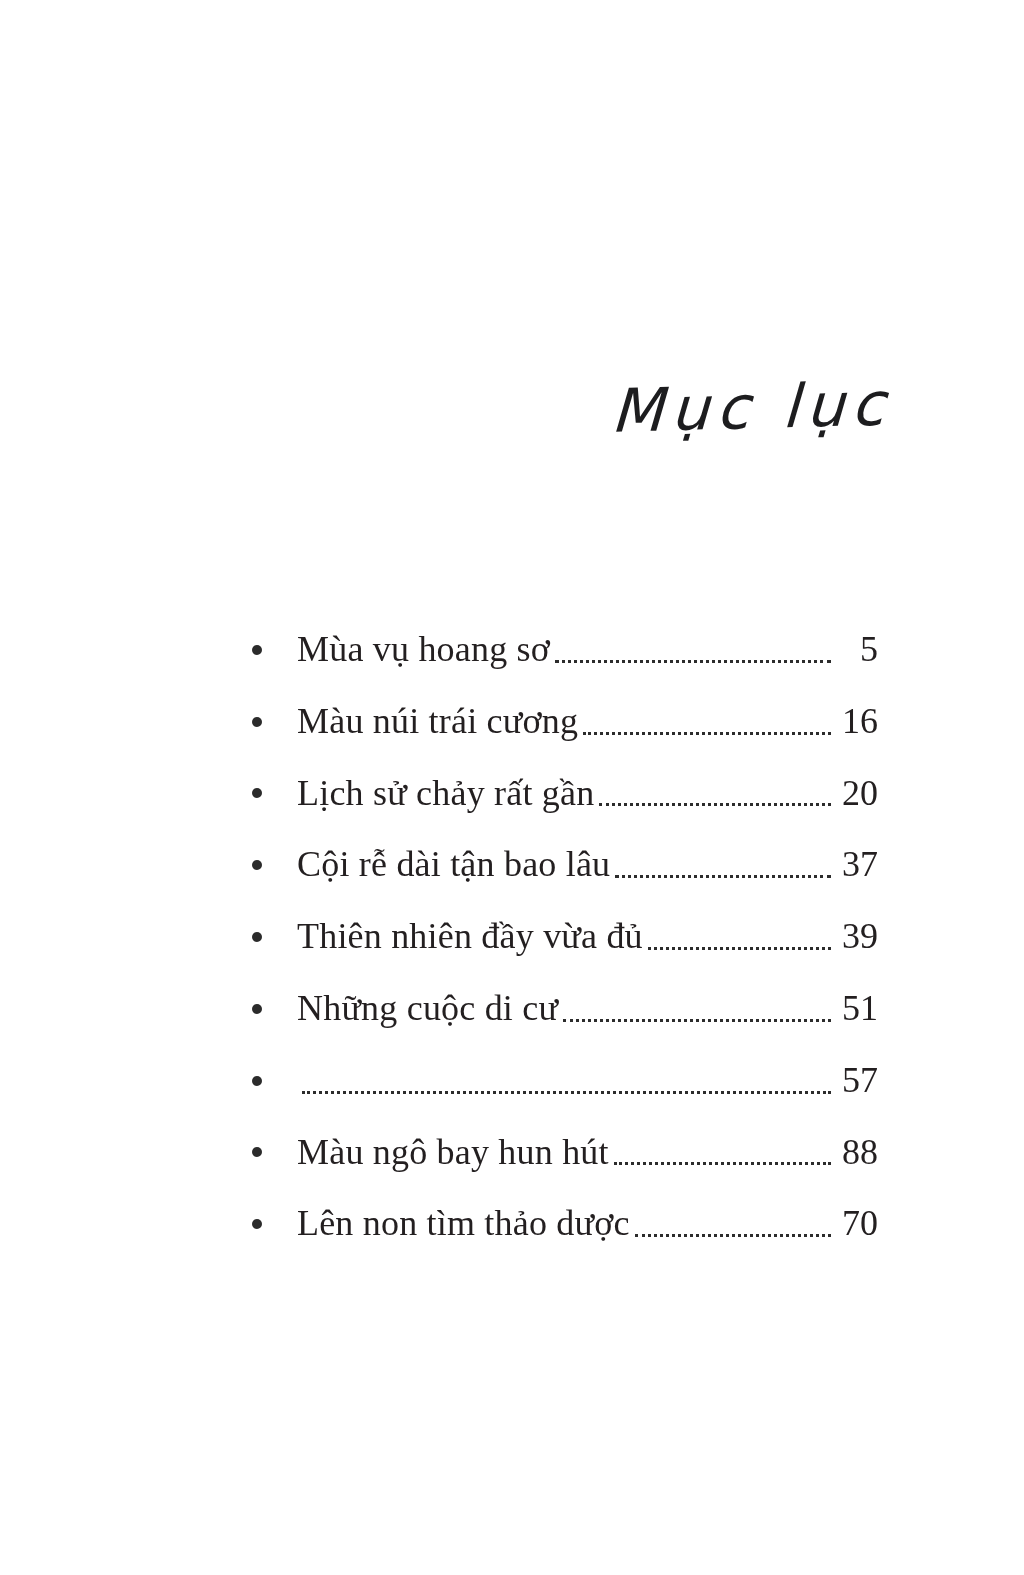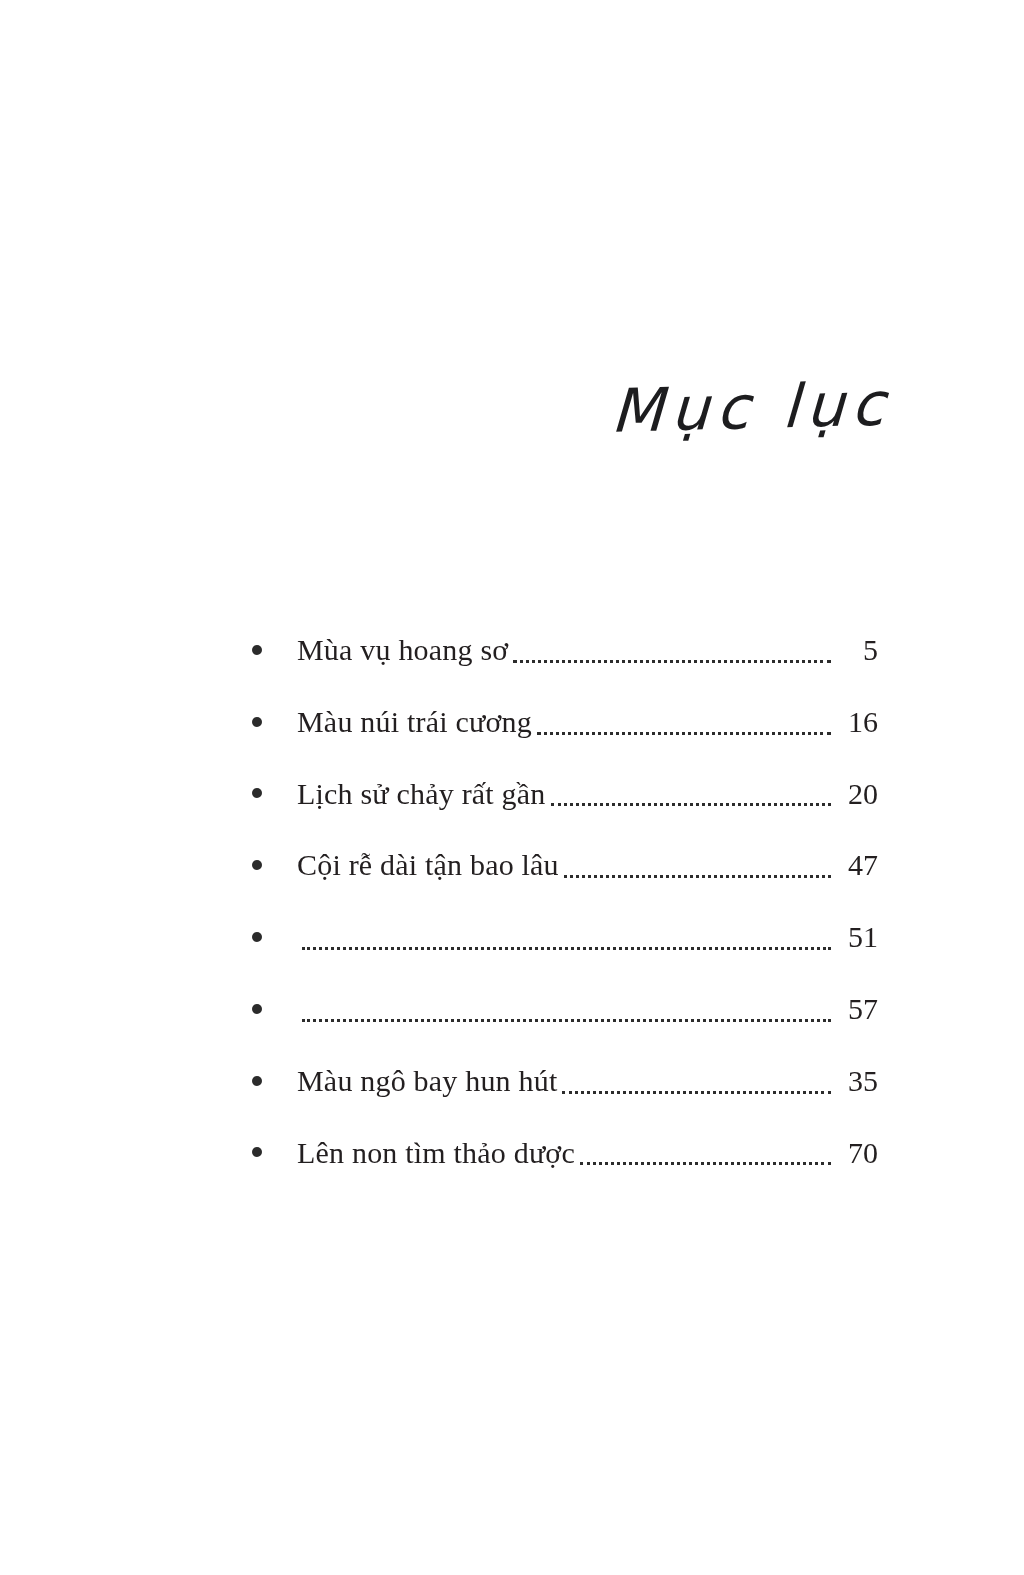--- a/index.html
+++ b/index.html
@@ -33,21 +33,21 @@
     position: absolute;
     left: 245px;
     top: 614px;
     width: 633px;
   }
   .toc-row {
     display: flex;
     align-items: flex-start;
     height: 71.8px;
     line-height: 71.8px;
-    font-size: 30px;
+    font-size: 36px;
     white-space: nowrap;
     font-family: Liberation Serif, serif;
   }
   .bullet {
     align-self: center;
     flex: 0 0 auto;
     width: 10px;
     height: 10px;
     margin-left: 7px;
     margin-right: 35px;
@@ -96,43 +96,50 @@
     <span class="bullet"></span>
     <span class="toc-label">Lịch sử chảy rất gần</span>
     <span class="leader"></span>
     <span class="page-num">20</span>
   </div>
 
   <div class="toc-row">
     <span class="bullet"></span>
     <span class="toc-label">Cội rễ dài tận bao lâu</span>
     <span class="leader"></span>
-    <span class="page-num">47</span>
+    <span class="page-num">37</span>
   </div>
-
-
 
 
   <div class="toc-row">
     <span class="bullet"></span>
+    <span class="toc-label">Thiên nhiên đầy vừa đủ</span>
+    <span class="leader"></span>
+    <span class="page-num">39</span>
+  </div>
+
+
+  <div class="toc-row">
+    <span class="bullet"></span>
+    <span class="toc-label">Những cuộc di cư</span>
     <span class="leader"></span>
     <span class="page-num">51</span>
   </div>
 
   <div class="toc-row">
     <span class="bullet"></span>
     <span class="leader"></span>
     <span class="page-num">57</span>
   </div>
 
   <div class="toc-row">
     <span class="bullet"></span>
     <span class="toc-label">Màu ngô bay hun hút</span>
     <span class="leader"></span>
-    <span class="page-num">35</span>
+    <span class="page-num">88</span>
   </div>
 
   <div class="toc-row">
     <span class="bullet"></span>
     <span class="toc-label">Lên non tìm thảo dược</span>
     <span class="leader"></span>
     <span class="page-num">70</span>
   </div>
 </div>
 </div>

